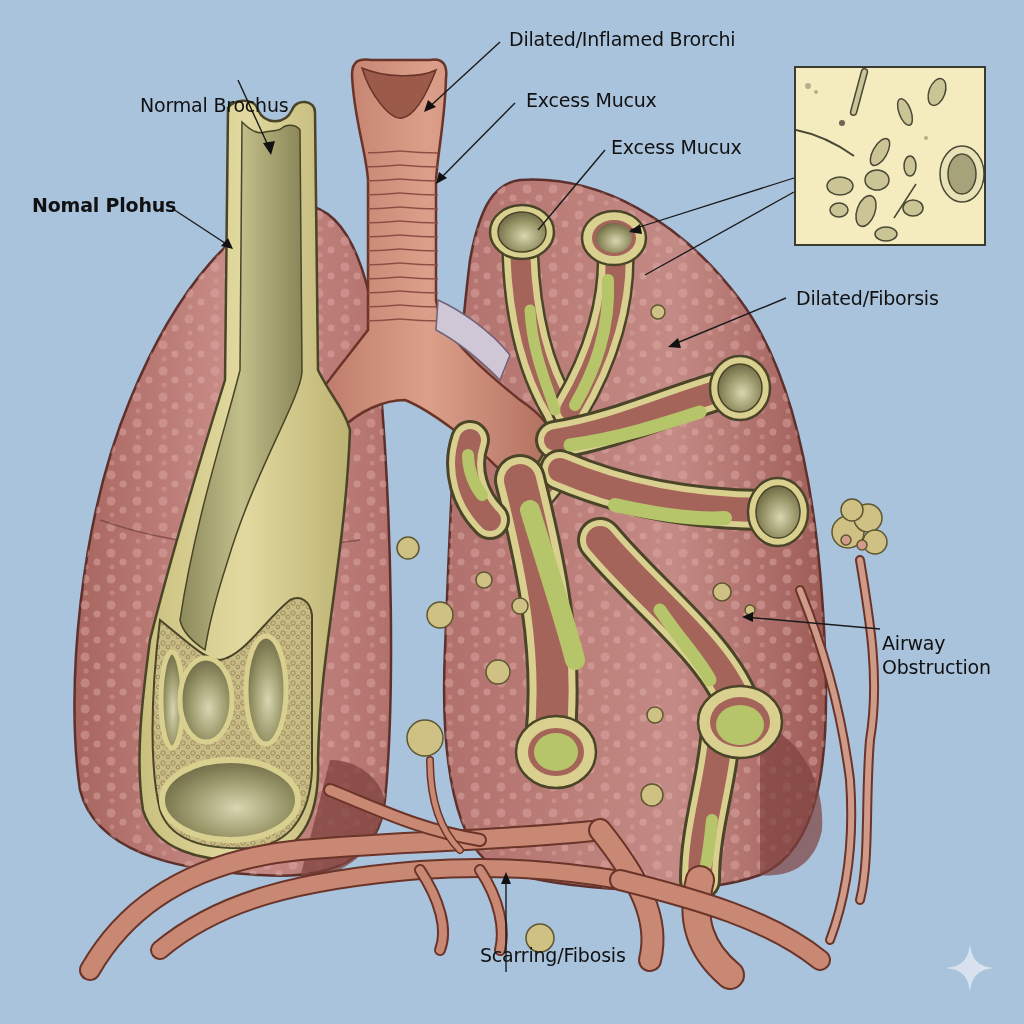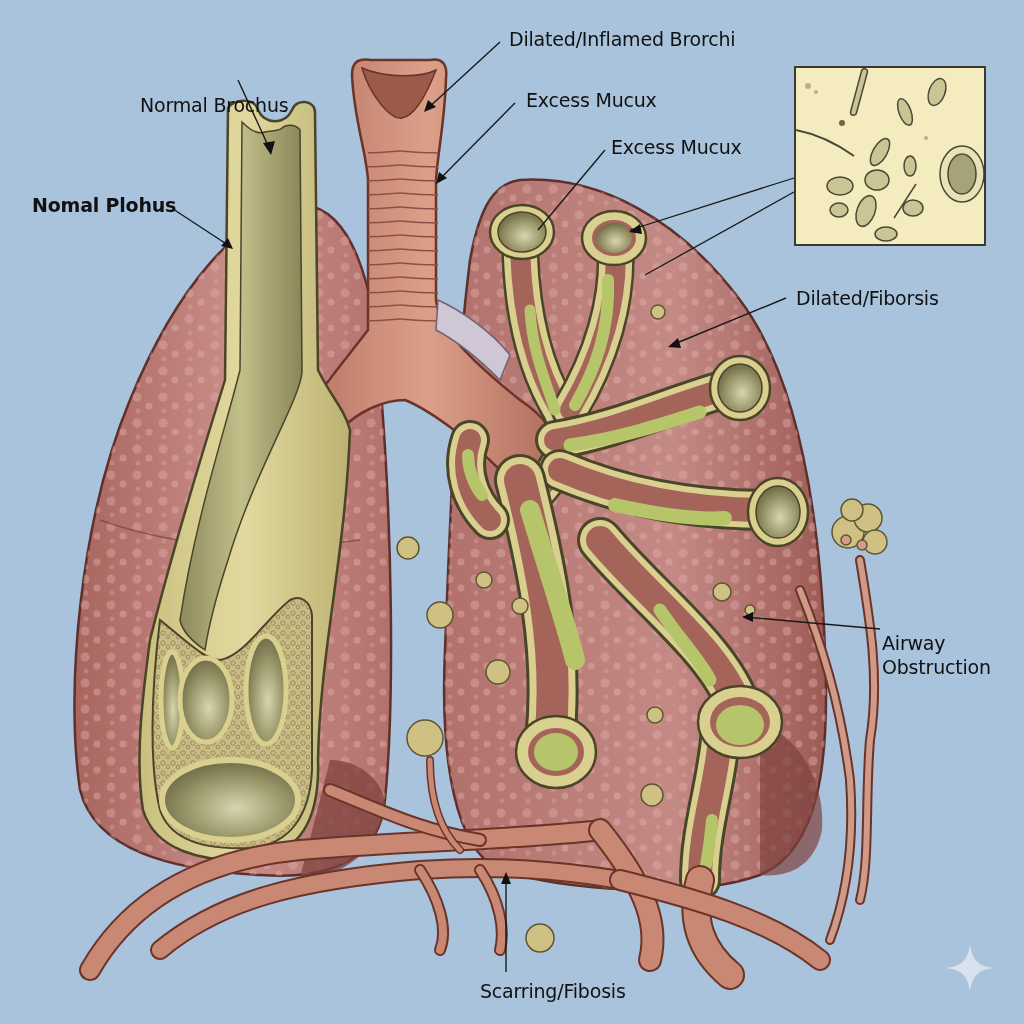--- a/index.html
+++ b/index.html
@@ -276,17 +276,17 @@
 </div>
 
 <div class="label" style="left:140px;top:50px;margin-top:44px;">Normal Brochus</div>
 <div class="label" style="left:32px;top:194px;font-weight:bold;">Nomal Plohus</div>
 <div class="label" style="left:509px;top:28px;">Dilated/Inflamed Brorchi</div>
 <div class="label" style="left:526px;top:89px;">Excess Mucux</div>
 <div class="label" style="left:611px;top:136px;">Excess Mucux</div>
 <div class="label" style="left:796px;top:287px;">Dilated/Fiborsis</div>
 <div class="label multi" style="left:882px;top:617px;margin-top:15px;">Airway
 Obstruction</div>
-<div class="label" style="left:480px;top:980px;text-align:right;">Scarring/Fibosis</div>
+<div class="label" style="left:480px;top:944px;text-align:right;">Scarring/Fibosis</div>
 
 <svg class="sparkle" viewBox="0 0 52 52">
   <path d="M26 2 C28 18 34 24 50 26 C34 28 28 34 26 50 C24 34 18 28 2 26 C18 24 24 18 26 2 Z" fill="#dce6ef" opacity="0.9"></path>
 </svg>
 
 </body></html>

